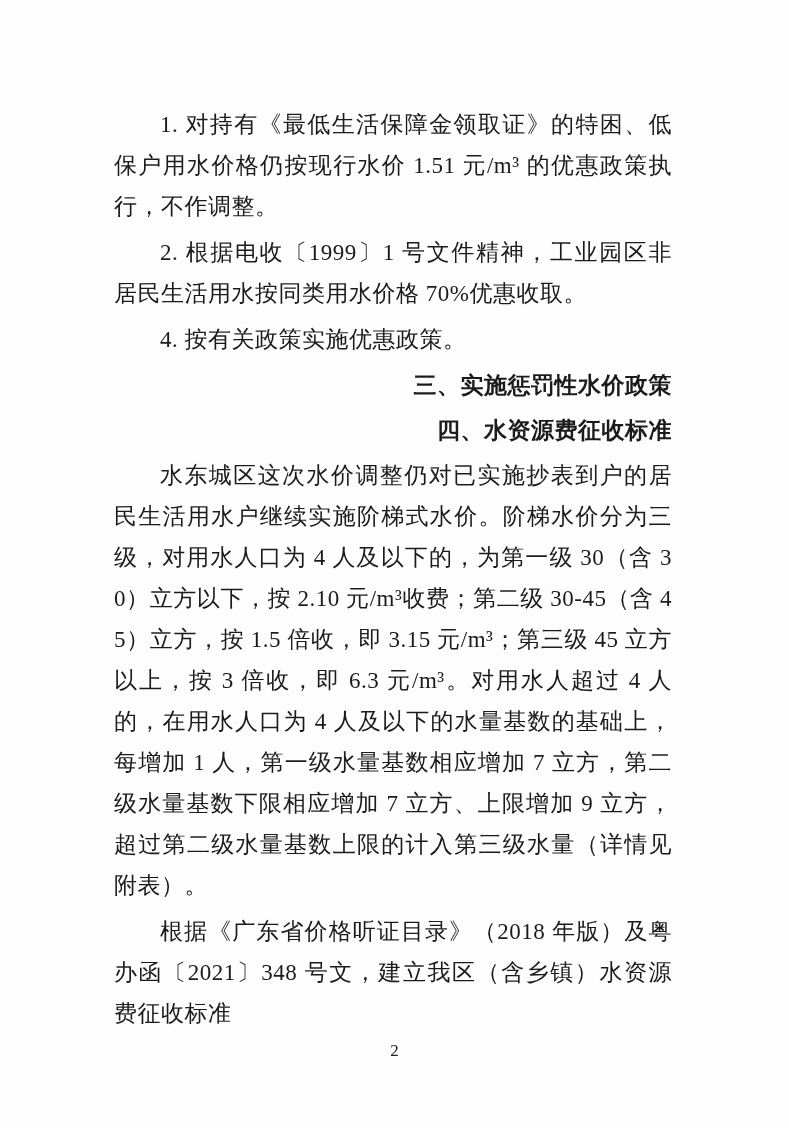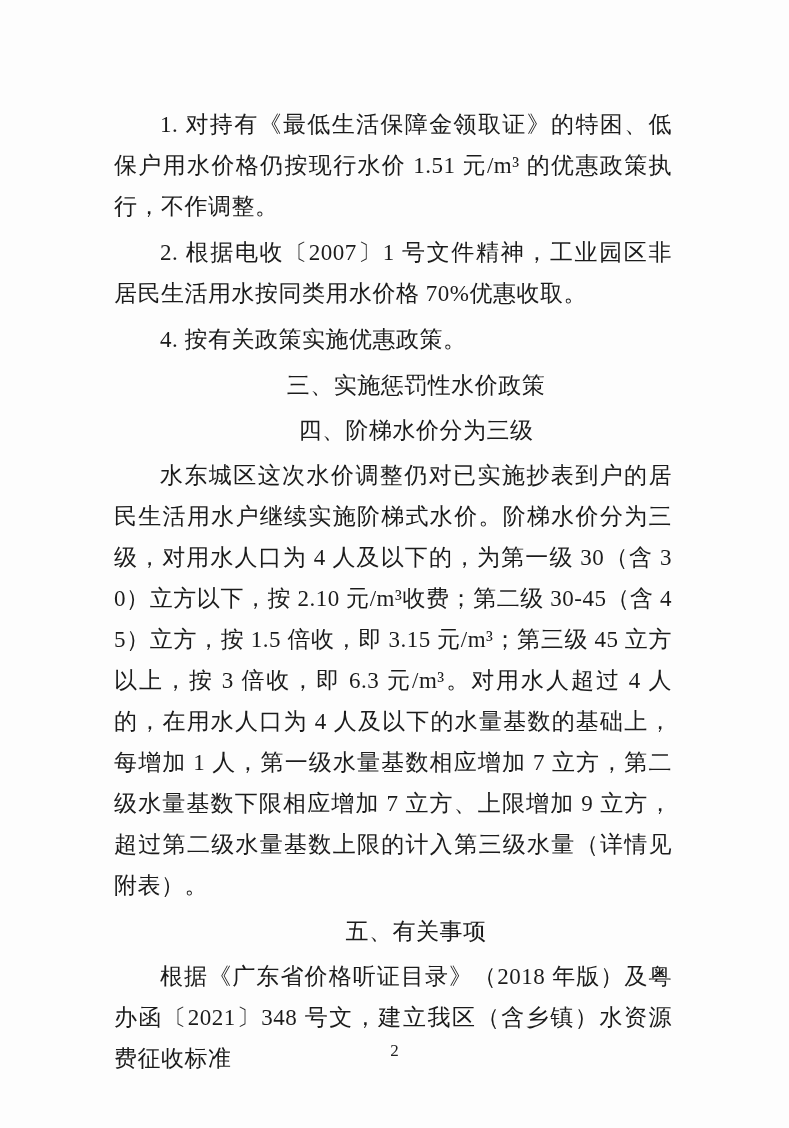--- a/index.html
+++ b/index.html
@@ -27,45 +27,44 @@
     font-size: 23px;
     line-height: 41px;
     text-align: justify;
     text-justify: inter-character;
     text-indent: 2em;
     letter-spacing: 0.5px;
     word-break: break-all;
   }
   .para.heading {
     font-family: "Liberation Sans", "DejaVu Sans", sans-serif;
-    font-weight: normal;
+    font-weight: bold;
     margin-top: 2px;
     margin-bottom: 4px;
-    text-align: center;
+    text-align: right;
   }
   .page-footer {
     position: absolute;
     top: 1040px;
     left: 0;
     width: 100%;
     text-align: center;
     font-size: 17px;
     line-height: 22px;
     font-family: "Liberation Serif", "DejaVu Serif", serif;
     color: #222222;
   }
 </style>
 </head>
 <body>
 
 <div class="page">
   <div class="content">
     <p class="para body">1. 对持有《最低生活保障金领取证》的特困、低保户用水价格仍按现行水价 1.51 元/m³ 的优惠政策执行，不作调整。</p>
-    <p class="para body">2. 根据电收〔2007〕1 号文件精神，工业园区非居民生活用水按同类用水价格 70%优惠收取。</p>
+    <p class="para body">2. 根据电收〔1999〕1 号文件精神，工业园区非居民生活用水按同类用水价格 70%优惠收取。</p>
     <p class="para body">4. 按有关政策实施优惠政策。</p>
     <p class="para heading">三、实施惩罚性水价政策</p>
-    <p class="para heading">四、阶梯水价分为三级</p>
+    <p class="para heading">四、水资源费征收标准</p>
     <p class="para body">水东城区这次水价调整仍对已实施抄表到户的居民生活用水户继续实施阶梯式水价。阶梯水价分为三级，对用水人口为 4 人及以下的，为第一级 30（含 30）立方以下，按 2.10 元/m³收费；第二级 30-45（含 45）立方，按 1.5 倍收，即 3.15 元/m³；第三级 45 立方以上，按 3 倍收，即 6.3 元/m³。对用水人超过 4 人的，在用水人口为 4 人及以下的水量基数的基础上，每增加 1 人，第一级水量基数相应增加 7 立方，第二级水量基数下限相应增加 7 立方、上限增加 9 立方，超过第二级水量基数上限的计入第三级水量（详情见附表）。</p>
-    <p class="para heading">五、有关事项</p>
     <p class="para body">根据《广东省价格听证目录》（2018 年版）及粤办函〔2021〕348 号文，建立我区（含乡镇）水资源费征收标准</p>
   </div>
   <div class="page-footer">2</div>
 </div>
 
 </body></html>

